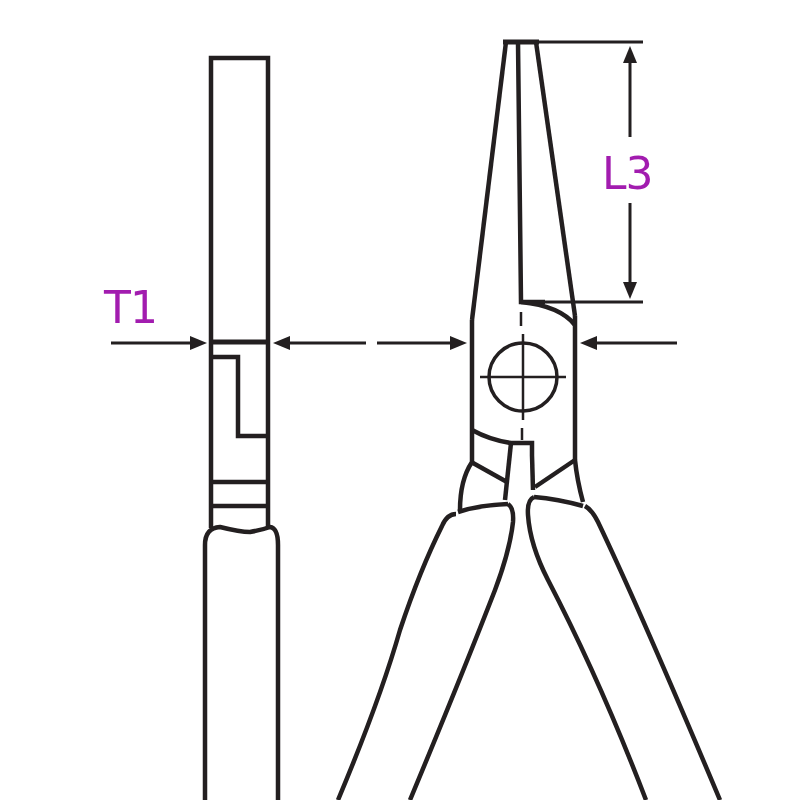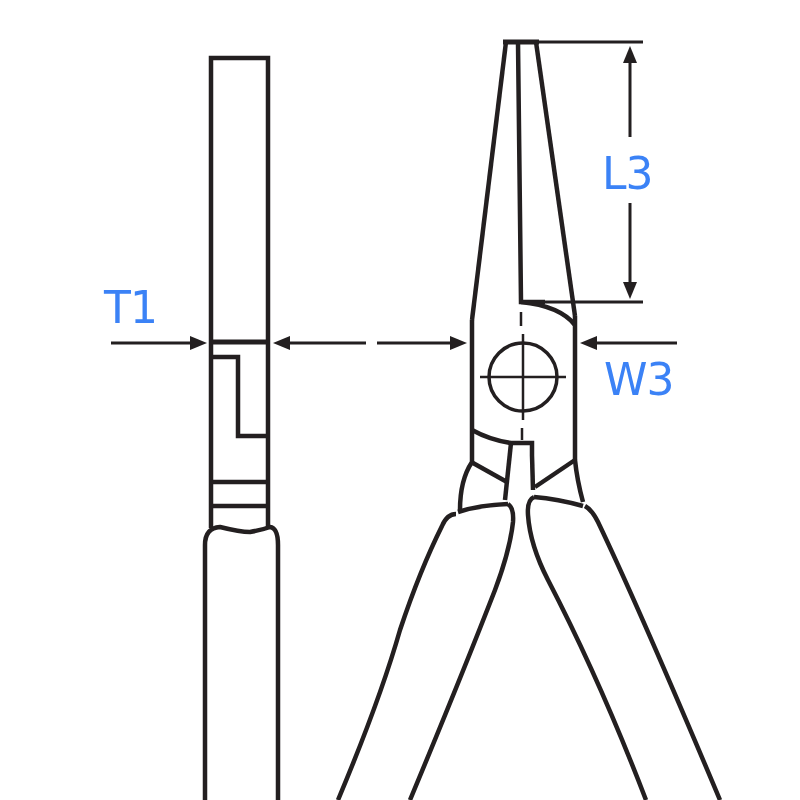--- a/index.html
+++ b/index.html
@@ -3,21 +3,21 @@
   <meta charset="utf-8">
   <style>
     html, body { margin: 0; padding: 0; background: #ffffff; }
     #canvas { position: relative; width: 800px; height: 800px; overflow: hidden; background: #ffffff; }
     #canvas svg { position: absolute; left: 0; top: 0; }
     .lbl {
       position: absolute;
       font-family: "DejaVu Sans", sans-serif;
       font-size: 44px;
       line-height: 1;
-      color: #3b82f6;
+      color: #a21caf;
       letter-spacing: -1px;
     }
   </style>
 </head>
 <body>
 
 <div id="canvas">
   <svg width="800" height="800" viewBox="0 0 800 800">
     <g fill="none" stroke="#231f20" stroke-width="4.5" stroke-linejoin="miter" stroke-linecap="butt">
 
@@ -101,14 +101,13 @@
       <polygon points="273,343 290,336 290,350"></polygon>
       <polygon points="467,343 450,336 450,350"></polygon>
       <polygon points="580,343 597,336 597,350"></polygon>
       <polygon points="630,46 623,63 637,63"></polygon>
       <polygon points="630,299 623,282 637,282"></polygon>
     </g>
   </svg>
 
   <div class="lbl" style="left:104px; top:286px;">T1</div>
   <div class="lbl" style="left:602px; top:152px;">L3</div>
-  <div class="lbl" style="left:604px; top:358px;">W3</div>
 </div>
 
 </body></html>

